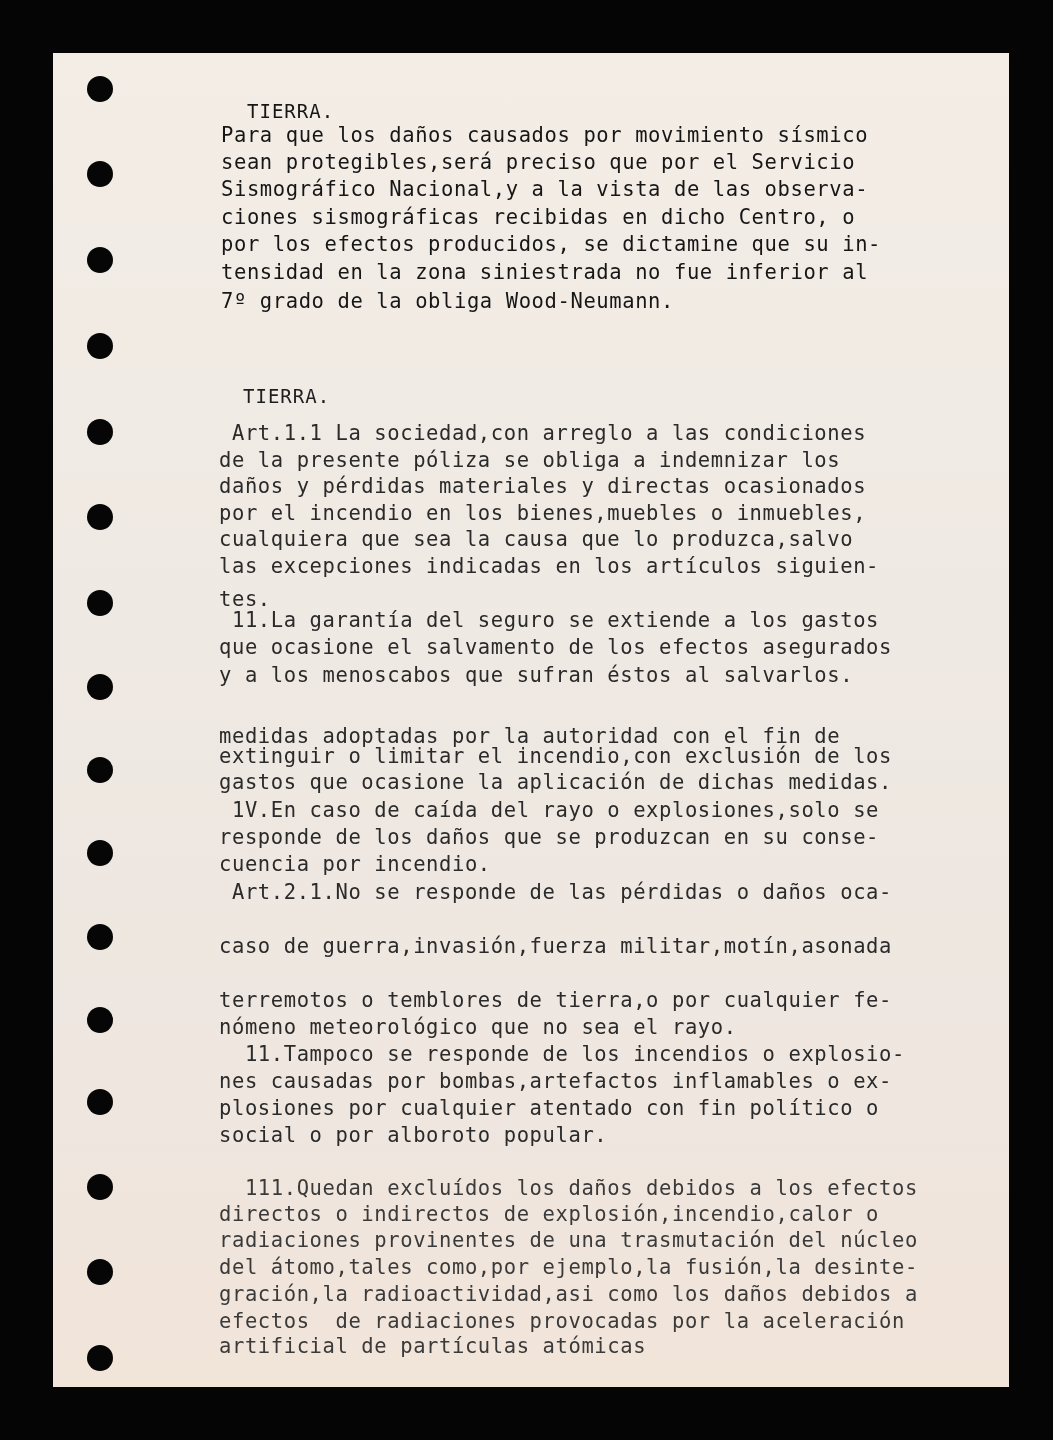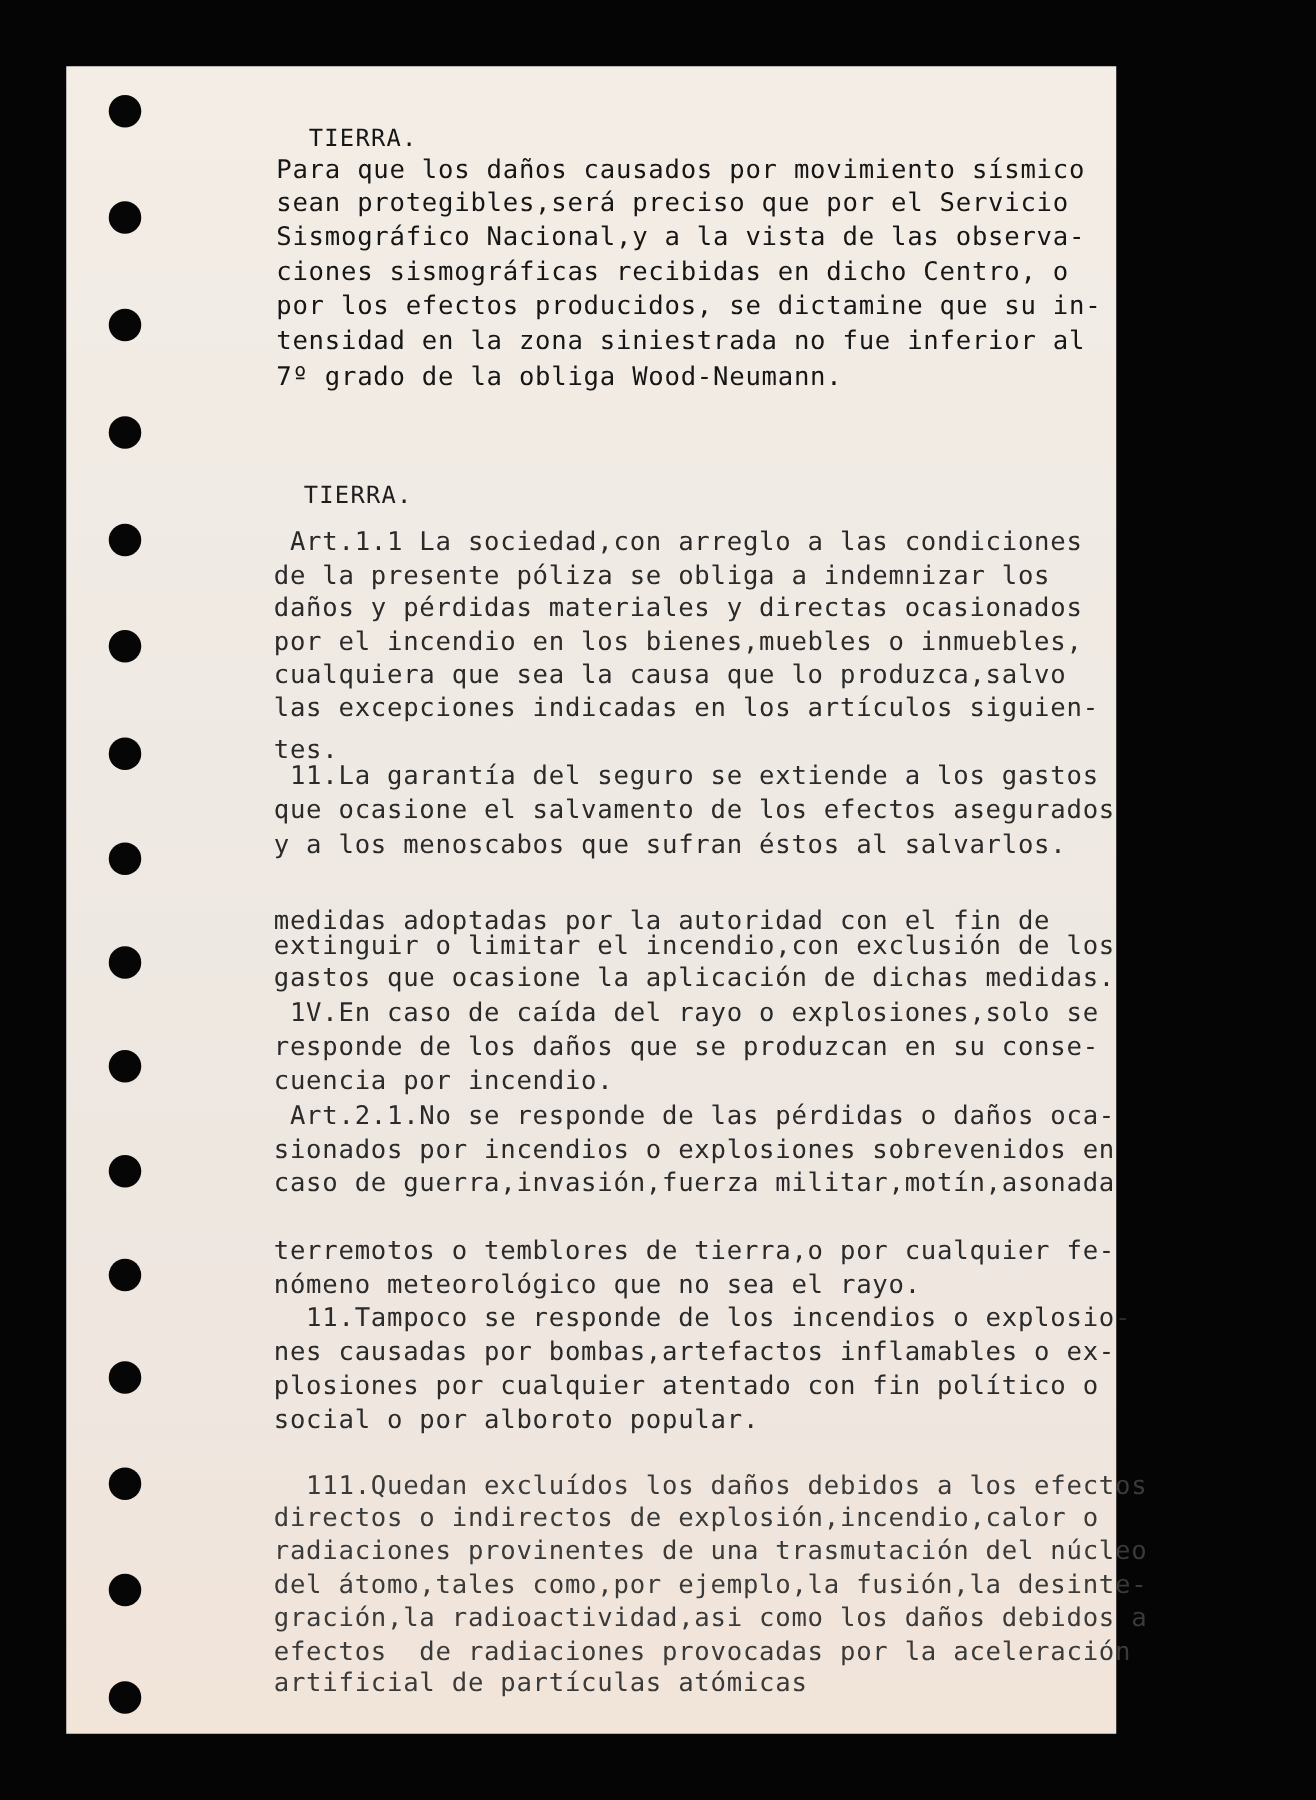--- a/index.html
+++ b/index.html
@@ -1,21 +1,21 @@
 <!DOCTYPE html>
 <html><head>
 <meta charset="utf-8">
 <style>
   html, body { margin:0; padding:0; }
   body {
     width:1053px; height:1440px; background:#050505; position:relative; overflow:hidden;
     font-family: "DejaVu Sans Mono", "Liberation Mono", monospace;
   }
   .page {
-    position:absolute; left:53px; top:53px; width:840px; height:1334px;
+    position:absolute; left:53px; top:53px; width:956px; height:1334px;
     background: linear-gradient(180deg, #f3ede6 0%, #efe9e3 45%, #eee6df 80%, #f2e4d9 100%);
   }
   .hole {
     position:absolute; width:26px; height:26px; border-radius:50%; background:#060606;
     left:34px;
   }
   .line {
     position:absolute; white-space:pre; font-size:20.5px; color:#2a2a2a; letter-spacing:0.6px;
     line-height:26px;
   }
@@ -65,21 +65,20 @@
   <div class="line" style="left:166px; top:554px"> 11.La garantía del seguro se extiende a los gastos</div>
   <div class="line" style="left:166px; top:581px">que ocasione el salvamento de los efectos asegurados</div>
   <div class="line" style="left:166px; top:609px">y a los menoscabos que sufran éstos al salvarlos.</div>
   <div class="line" style="left:166px; top:670px">medidas adoptadas por la autoridad con el fin de</div>
   <div class="line" style="left:166px; top:690px">extinguir o limitar el incendio,con exclusión de los</div>
   <div class="line" style="left:166px; top:716px">gastos que ocasione la aplicación de dichas medidas.</div>
   <div class="line" style="left:166px; top:744px"> 1V.En caso de caída del rayo o explosiones,solo se</div>
   <div class="line" style="left:166px; top:771px">responde de los daños que se produzcan en su conse-</div>
   <div class="line" style="left:166px; top:798px">cuencia por incendio.</div>
   <div class="line" style="left:166px; top:826px"> Art.2.1.No se responde de las pérdidas o daños oca-</div>
-  <div class="line" style="left:166px; top:853px">sionados por incendios o explosiones sobrevenidos en</div>
   <div class="line" style="left:166px; top:880px">caso de guerra,invasión,fuerza militar,motín,asonada</div>
   <div class="line" style="left:166px; top:934px">terremotos o temblores de tierra,o por cualquier fe-</div>
   <div class="line" style="left:166px; top:961px">nómeno meteorológico que no sea el rayo.</div>
   <div class="line" style="left:166px; top:988px">  11.Tampoco se responde de los incendios o explosio-</div>
   <div class="line" style="left:166px; top:1015px">nes causadas por bombas,artefactos inflamables o ex-</div>
   <div class="line" style="left:166px; top:1042px">plosiones por cualquier atentado con fin político o</div>
   <div class="line" style="left:166px; top:1069px">social o por alboroto popular.</div>
 
   <div class="line faint" style="left:166px; top:1122px">  111.Quedan excluídos los daños debidos a los efectos</div>
   <div class="line faint" style="left:166px; top:1148px">directos o indirectos de explosión,incendio,calor o</div>

